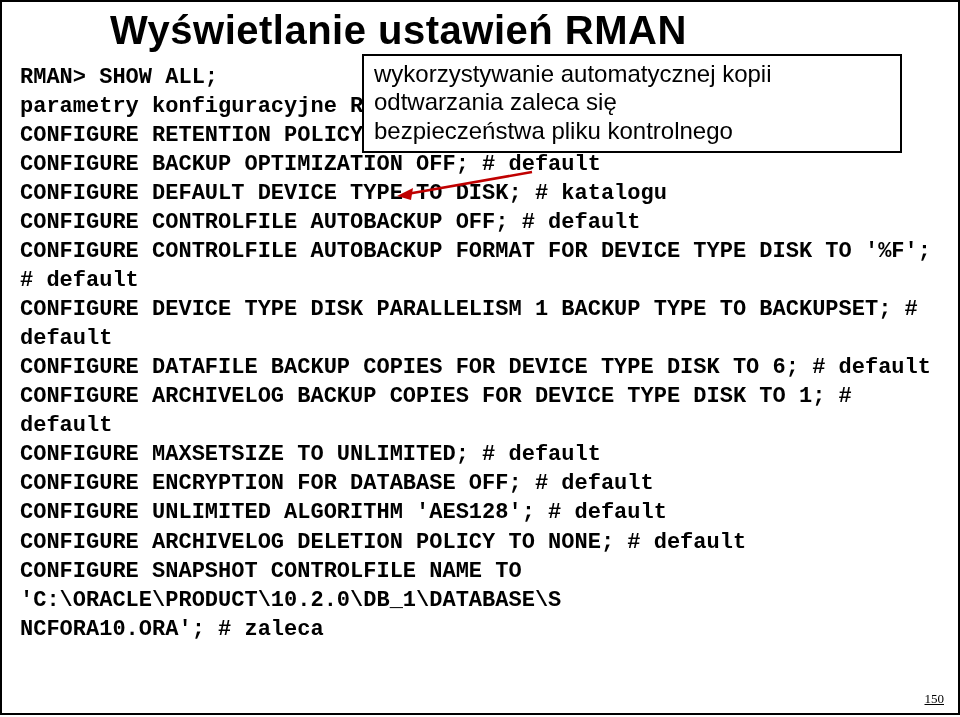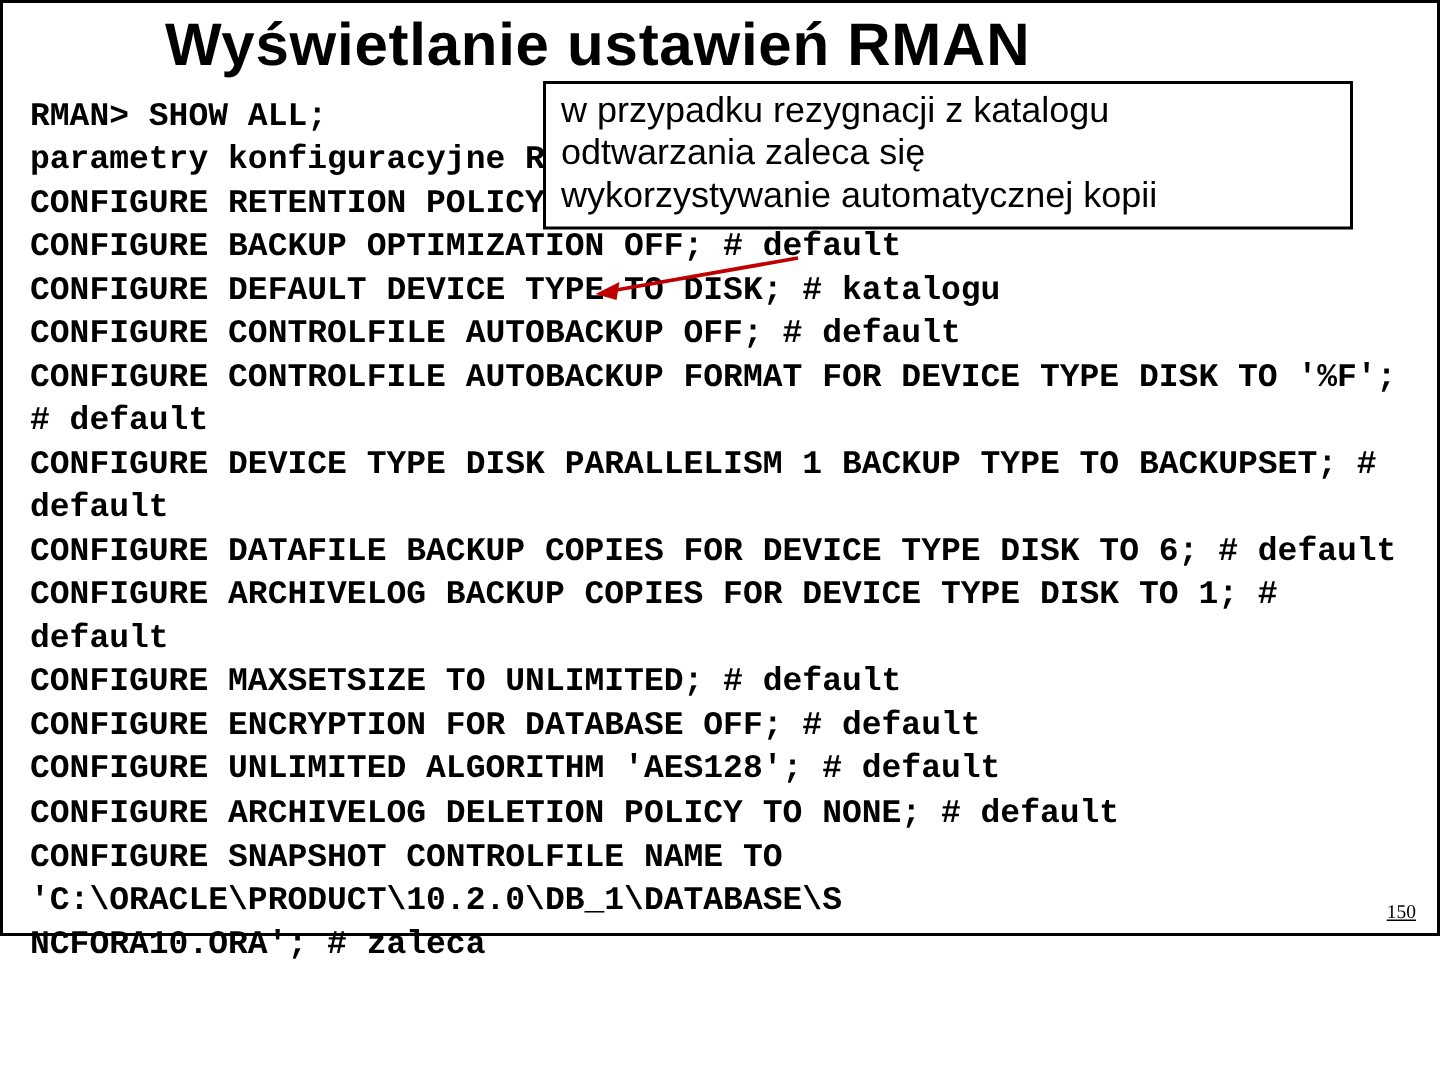--- a/index.html
+++ b/index.html
@@ -7,21 +7,21 @@
     padding: 0;
     width: 960px;
     height: 717px;
     background: #fff;
     font-family: "Courier New", Courier, monospace;
     color: #000;
   }
   .page {
     position: relative;
     width: 960px;
-    height: 624px;
+    height: 715px;
     border: 2px solid #000;
     box-sizing: border-box;
     padding: 6px 18px 4px 18px;
   }
   .title {
     font-family: Arial, Helvetica, sans-serif;
     font-weight: 700;
     font-size: 40px;
     margin: 0 0 6px 90px;
     letter-spacing: 0.5px;
@@ -71,23 +71,23 @@
   }
 </style>
 </head>
 <body>
 
 <div class="page">
 
   <h1 class="title">Wyświetlanie ustawień RMAN</h1>
 
   <div class="note-box">
-    <span class="note-line">w przypadku rezygnacji z katalogu</span>
+    <span class="note-line">wykorzystywanie automatycznej kopii</span>
     <span class="note-line">odtwarzania zaleca się</span>
-    <span class="note-line">wykorzystywanie automatycznej kopii</span>
+    <span class="note-line">bezpieczeństwa pliku kontrolnego</span>
   </div>
 
   <svg class="arrow" viewBox="0 0 140 30">
     <line x1="135" y1="2" x2="10" y2="24" stroke="#c00000" stroke-width="2.5"></line>
     <polygon points="0,26 16,18 14,30" fill="#c00000"></polygon>
   </svg>
 
   <div class="code"><span>RMAN&gt; SHOW ALL;</span>
 <span>parametry konfiguracyjne RMAN:</span>
 <span>CONFIGURE RETENTION POLICY TO RE</span><span class="strike">DUNDANCY 1</span><span>; # default</span>

